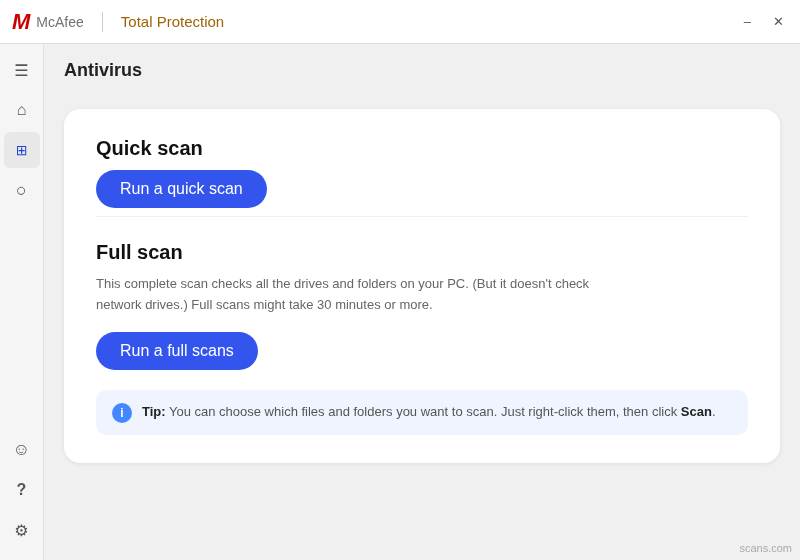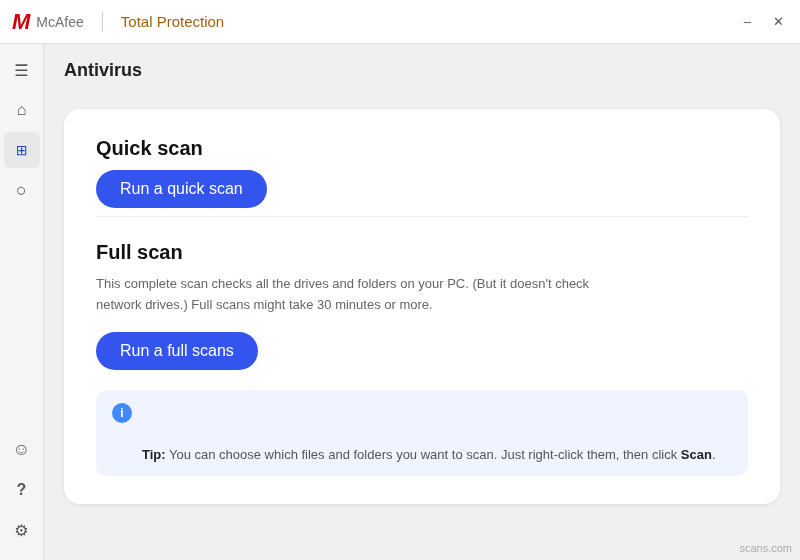--- a/index.html
+++ b/index.html
@@ -187,21 +187,20 @@
       display: flex;
       align-items: center;
       justify-content: center;
       flex-shrink: 0;
       margin-top: 1px;
     }
     .tip-text {
       font-size: 13px;
       color: #555;
       line-height: 1.5;
-      margin-top: 43px;
     }
     .tip-text strong {
       color: #222;
     }
 
     
     .watermark {
       position: fixed;
       bottom: 6px;
       right: 8px;

